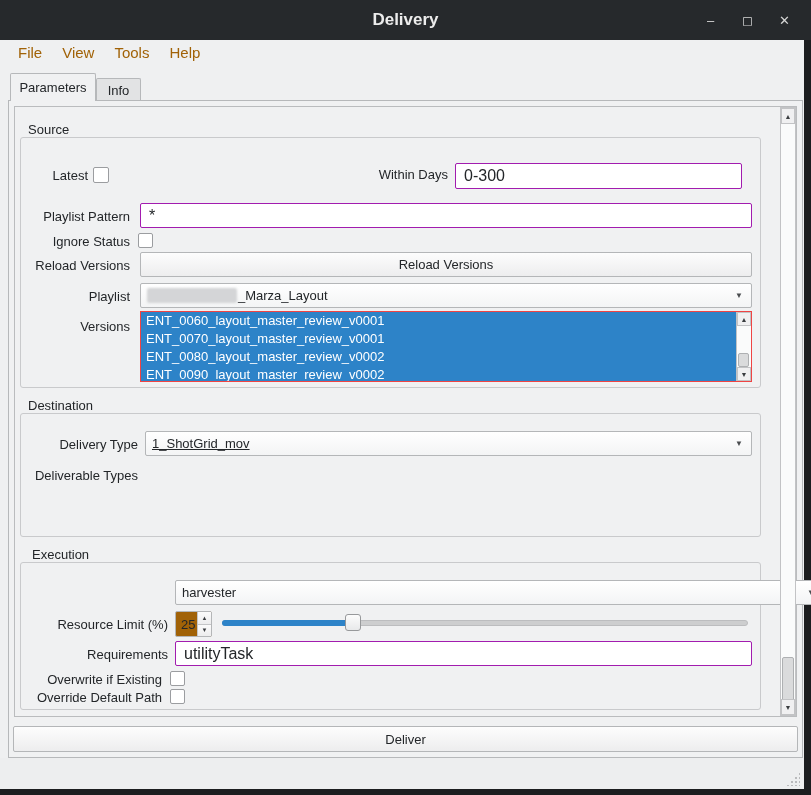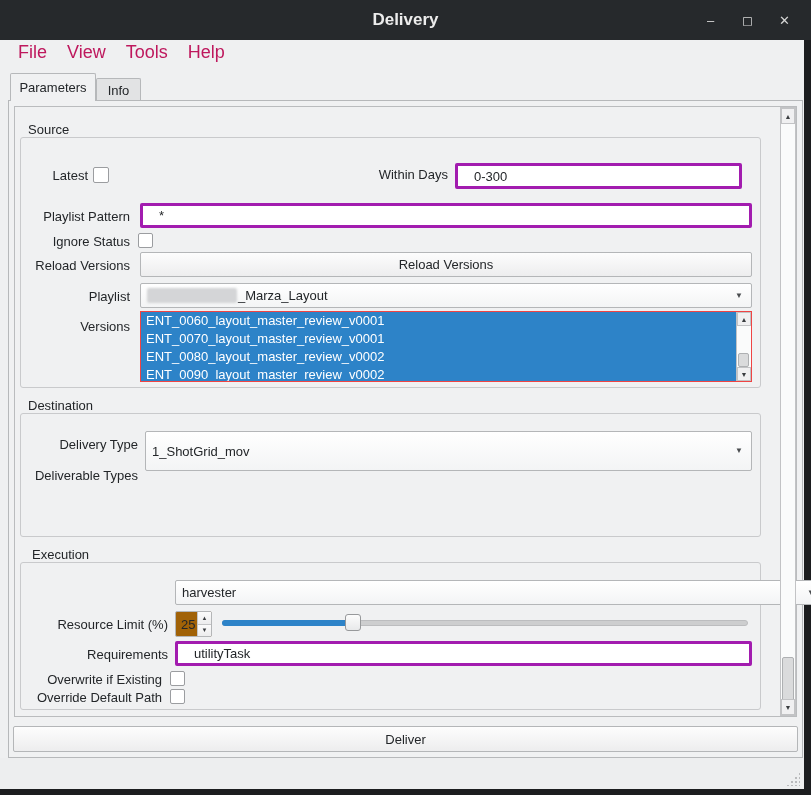--- a/index.html
+++ b/index.html
@@ -14,21 +14,21 @@
   .winbtns { position:absolute; right:8px; top:0; height:40px; display:flex; align-items:center; }
   .winbtn { width:37px; height:40px; display:flex; align-items:center; justify-content:center;
             color:#d7d7d7; font-size:13px; cursor:default; }
   .winbtn .glyph { line-height:1; }
 
   .appbody { position:absolute; left:0; top:40px; width:804px; height:749px; background:#eff0f1; }
 
   
   .menubar { position:absolute; left:0; top:40px; width:804px; height:24px; background:#eff0f1;
              display:flex; align-items:center; padding-left:8px; }
-  .menuitem { font-size:18px; color:#be185d; padding:2px 10px; }
+  .menuitem { font-size:15px; color:#a16207; padding:2px 10px; }
 
   
   .tab { position:absolute; font-size:13px; color:#232629; display:flex; align-items:center;
          justify-content:center; border:1px solid #b6b8ba; border-bottom:none;
          border-radius:2px 2px 0 0; }
   .tab.active { left:10px; top:73px; width:86px; height:28px; background:#f0f1f2; z-index:3; }
   .tab.inactive { left:96px; top:78px; width:45px; height:23px; background:#e2e3e4; z-index:1; }
 
   .pane { position:absolute; left:8px; top:100px; width:795px; height:658px;
           border:1px solid #b6b8ba; background:#f0f1f2; z-index:2; }
@@ -40,22 +40,22 @@
   .sbtn { position:absolute; left:0; width:100%; background:#f0f0f1; border:1px solid #c2c3c5;
           display:flex; align-items:center; justify-content:center; font-size:7px; color:#3a3d40; }
   .sthumb { position:absolute; left:1px; background:#dadbdc; border:1px solid #aeb0b2; border-radius:2px; }
 
   
   .group { position:absolute; border:1px solid #c9cacc; border-radius:3px; z-index:3; }
   .grouptitle { position:absolute; font-size:13px; color:#232629; z-index:3; }
 
   .lbl { position:absolute; font-size:13px; color:#232629; text-align:right; white-space:nowrap; z-index:3; }
 
-  .field { position:absolute; background:#ffffff; border:3px solid #a21caf; border-radius:2px;
-           font-size:13px; color:#232629; padding:0 16px;
+  .field { position:absolute; background:#ffffff; border:1px solid #a21caf; border-radius:2px;
+           font-size:16px; color:#232629; padding:0 8px;
            font-family:"Liberation Sans","DejaVu Sans",sans-serif; z-index:3; }
   input.field { outline:none; }
 
   .combo { position:absolute; background:linear-gradient(#ffffff,#f3f4f5); border:1px solid #b4b6b8;
            border-radius:2px; font-size:13px; color:#232629; display:flex; align-items:center;
            padding:0 22px 0 6px; z-index:3; }
   .combo .arrow { position:absolute; right:8px; top:50%; transform:translateY(-52%);
                   font-size:8px; color:#4a4d50; }
 
   .pushbtn { position:absolute; background:linear-gradient(#fdfdfd,#ededee); border:1px solid #b4b6b8;
@@ -180,21 +180,21 @@
       <div class="sbtn" style="bottom:0; height:14px;">
         <span>▼</span>
       </div>
     </div>
   </div>
 
   <span class="grouptitle" style="left:28px; top:398px;">Destination</span>
   <div class="group" style="left:20px; top:413px; width:741px; height:124px;"></div>
 
   <span class="lbl" style="left:18px; top:437px; width:120px;">Delivery Type</span>
-  <div class="combo" style="left:145px; top:431px; width:607px; height:40px;">
+  <div class="combo" style="left:145px; top:431px; width:607px; height:25px;text-decoration:underline;">
     <span>1_ShotGrid_mov</span>
     <span class="arrow">▼</span>
   </div>
 
   <span class="lbl" style="left:18px; top:468px; width:120px;">Deliverable Types</span>
 
   <span class="grouptitle" style="left:32px; top:547px;">Execution</span>
   <div class="group" style="left:20px; top:562px; width:741px; height:148px;"></div>
 
   <div class="combo" style="left:175px; top:580px; width:649px; height:25px;">

